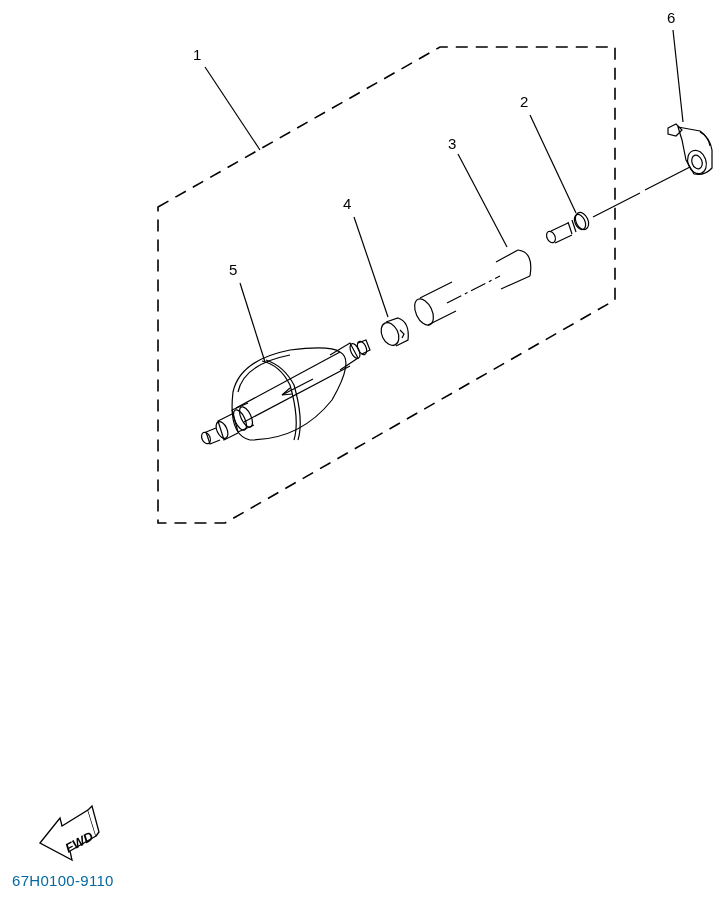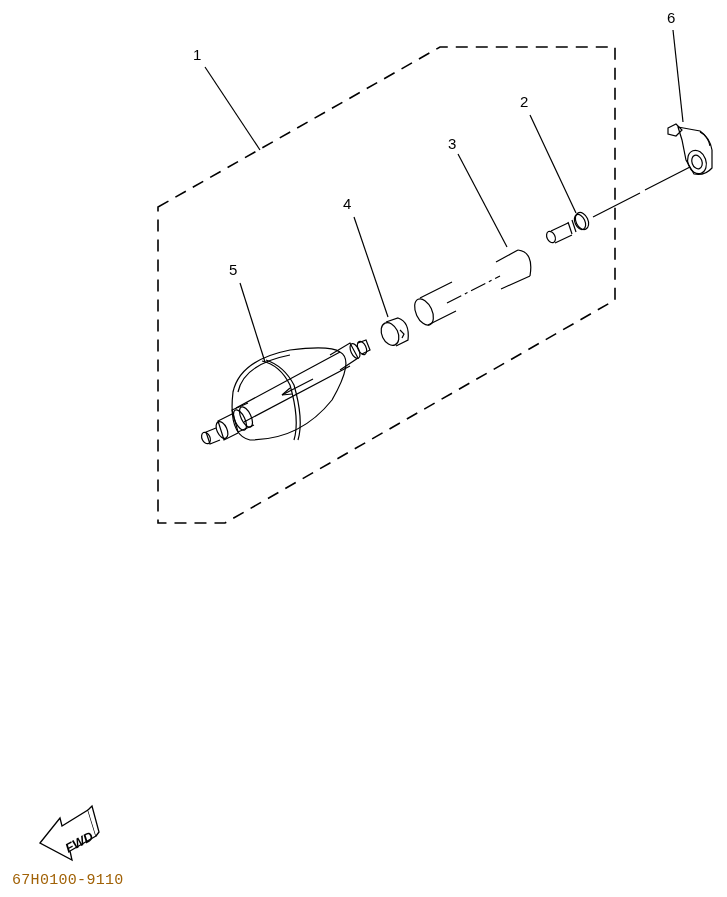--- a/index.html
+++ b/index.html
@@ -1,19 +1,19 @@
 <!DOCTYPE html>
 <html><head>
 <meta charset="utf-8">
 <style>
   html, body { margin: 0; padding: 0; background: #ffffff; }
   body { width: 727px; height: 897px; position: relative; overflow: hidden; font-family: "Liberation Sans", sans-serif; }
   svg.diagram { position: absolute; left: 0; top: 0; width: 727px; height: 897px; }
   .callout { position: absolute; font-size: 15px; color: #000; line-height: 1; }
-  .code { position: absolute; left: 12px; top: 872px; font-size: 15px; color: #a16207; letter-spacing: 0.3px; font-family: Liberation Mono, monospace; }
+  .code { position: absolute; left: 12px; top: 872px; font-size: 15px; color: #0369a1; letter-spacing: 0.3px; }
   .fwd-text { font-family: "Liberation Sans", sans-serif; font-weight: bold; font-style: italic; font-size: 13px; }
 </style>
 </head>
 <body>
 
 <svg class="diagram" viewBox="0 0 727 897" xmlns="http://www.w3.org/2000/svg">
   <g fill="none" stroke="#000" stroke-width="1.2">
 
     <path d="M158 207 L440 47 L615 47 L615 300 L225 523 L158 523 Z" stroke-dasharray="12 8" stroke-width="1.6"></path>
 

